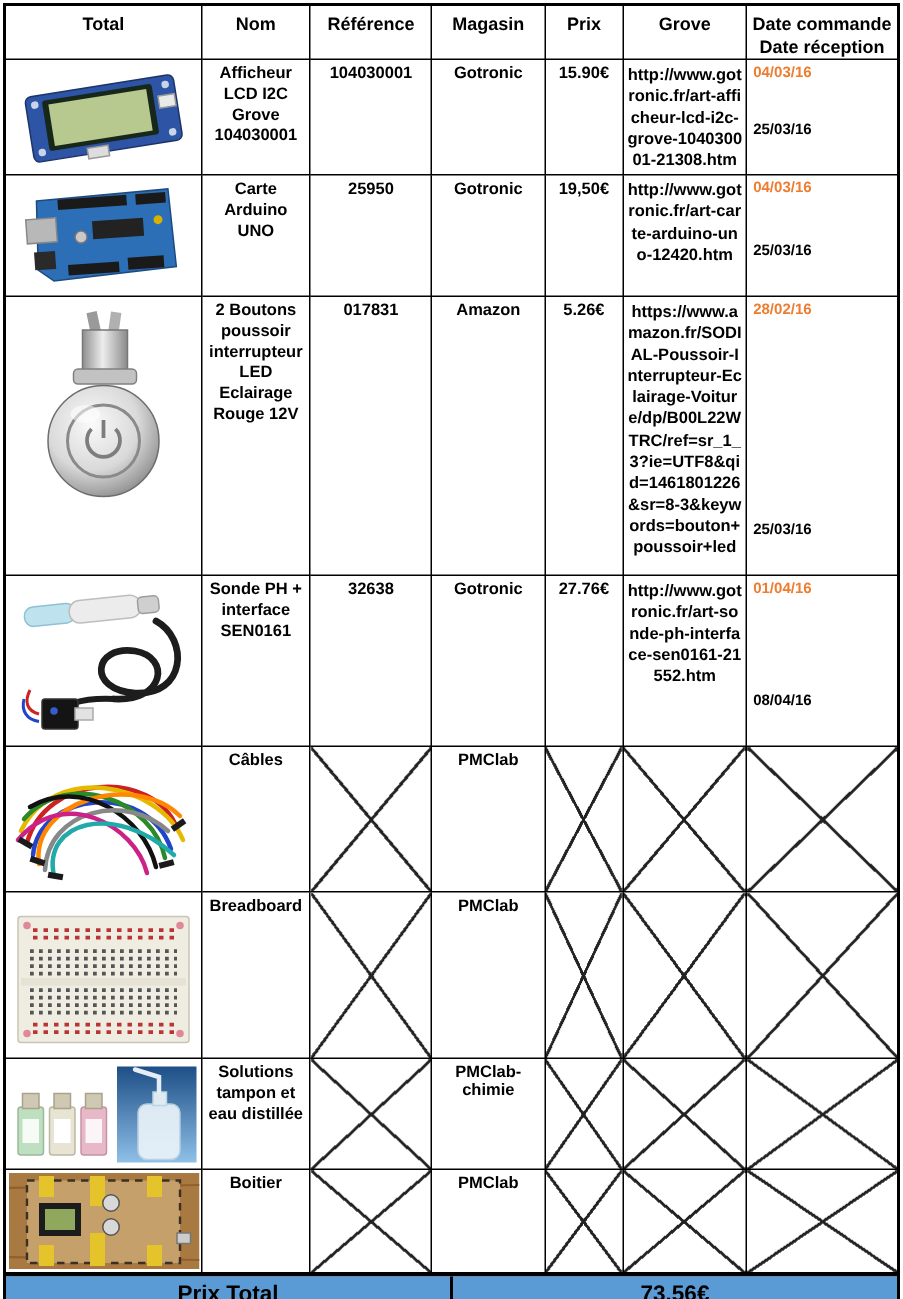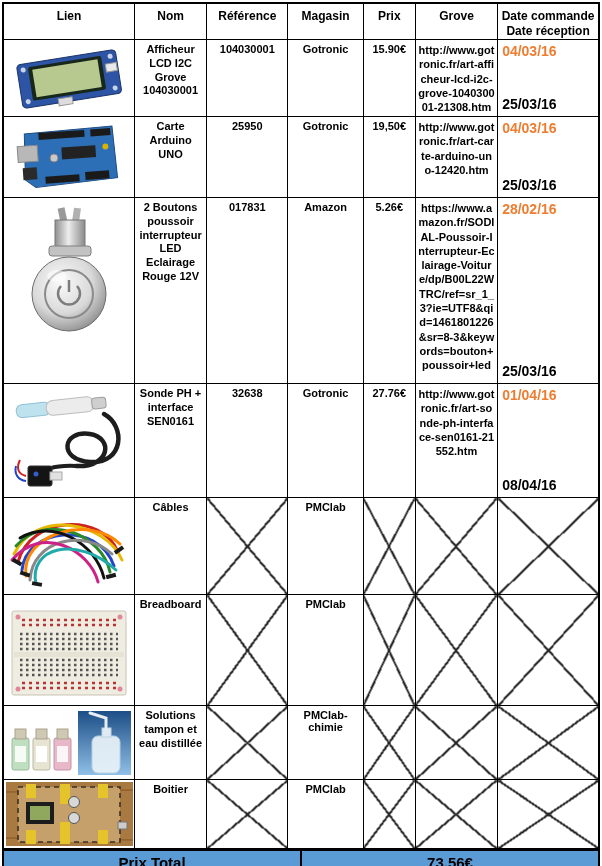--- a/index.html
+++ b/index.html
@@ -8,23 +8,23 @@
   table{border-collapse:collapse;table-layout:fixed;width:598px;margin:2px 0 0 2px;}
   td,th{border:1px solid #000;vertical-align:top;padding:0;overflow:hidden;}
   table{border:2px solid #000;}
   thead th{font-size:12px;font-weight:bold;color:#000;text-align:center;padding-top:5px;line-height:1.25;}
   tr.hdr{height:33px;}
   tr.r1{height:77px;} tr.r2{height:80px;margin-left:16px;} tr.r3{height:186px;} tr.r4{height:114px;}
   tr.r5{height:97px;}  tr.r6{height:103px;} tr.r7{height:73px;}  tr.r8{height:68px;}
   td.c-nom{font-size:11px;font-weight:bold;text-align:center;line-height:1.25;padding:3px 2px 0 2px;}
   td.c-ref,td.c-mag,td.c-prix{font-size:11px;font-weight:bold;text-align:center;padding-top:3px;}
   td.c-lien{font-size:11px;font-weight:bold;text-align:center;line-height:1.3;padding:3px 2px 0 2px;word-break:break-all;}
-  td.c-date{position:relative;font-size:14px;font-weight:bold;text-align:left;}
+  td.c-date{position:relative;font-size:10px;font-weight:bold;text-align:left;}
   .date-commande{position:absolute;top:3px;left:4px;color:#ED7D31;}
-  .date-reception{position:absolute;bottom:4px;left:4px;color:#000;}
+  .date-reception{position:absolute;bottom:24px;left:4px;color:#000;}
   td.c-img{padding:2px;}
   td.c-img svg{display:block;margin:0 auto;}
   .crossed{background:
     linear-gradient(to top right, transparent calc(50% - 1px), #222 calc(50% - 1px), #222 calc(50% + 1px), transparent calc(50% + 1px)),
     linear-gradient(to bottom right, transparent calc(50% - 1px), #222 calc(50% - 1px), #222 calc(50% + 1px), transparent calc(50% + 1px));}
   .footer-row{display:flex;width:594px;margin-left:2px;border:2px solid #000;border-top:1px solid #000;height:23px;}
   .footer-cell{background:#5B9BD5;display:flex;align-items:center;justify-content:center;
     font-size:15px;font-weight:bold;color:#000;}
   .footer-cell.left{flex:0 0 296px;border-right:2px solid #000;}
   .footer-cell.right{flex:1;}
@@ -38,21 +38,21 @@
     <col style="width:131px">
         <col style="width:72px">
         <col style="width:81px">
     <col style="width:75px">
         <col style="width:52px">
         <col style="width:82px">
         <col style="width:101px">
   </colgroup>
   <thead>
     <tr class="hdr">
-      <th>Lien</th>
+      <th>Total</th>
       <th>Nom</th>
       <th>Référence</th>
       <th>Magasin</th>
       <th>Prix</th>
       <th>Grove</th>
       <th>
         <div>Date commande</div>
         <div>Date réception</div>
       </th>
     </tr>

